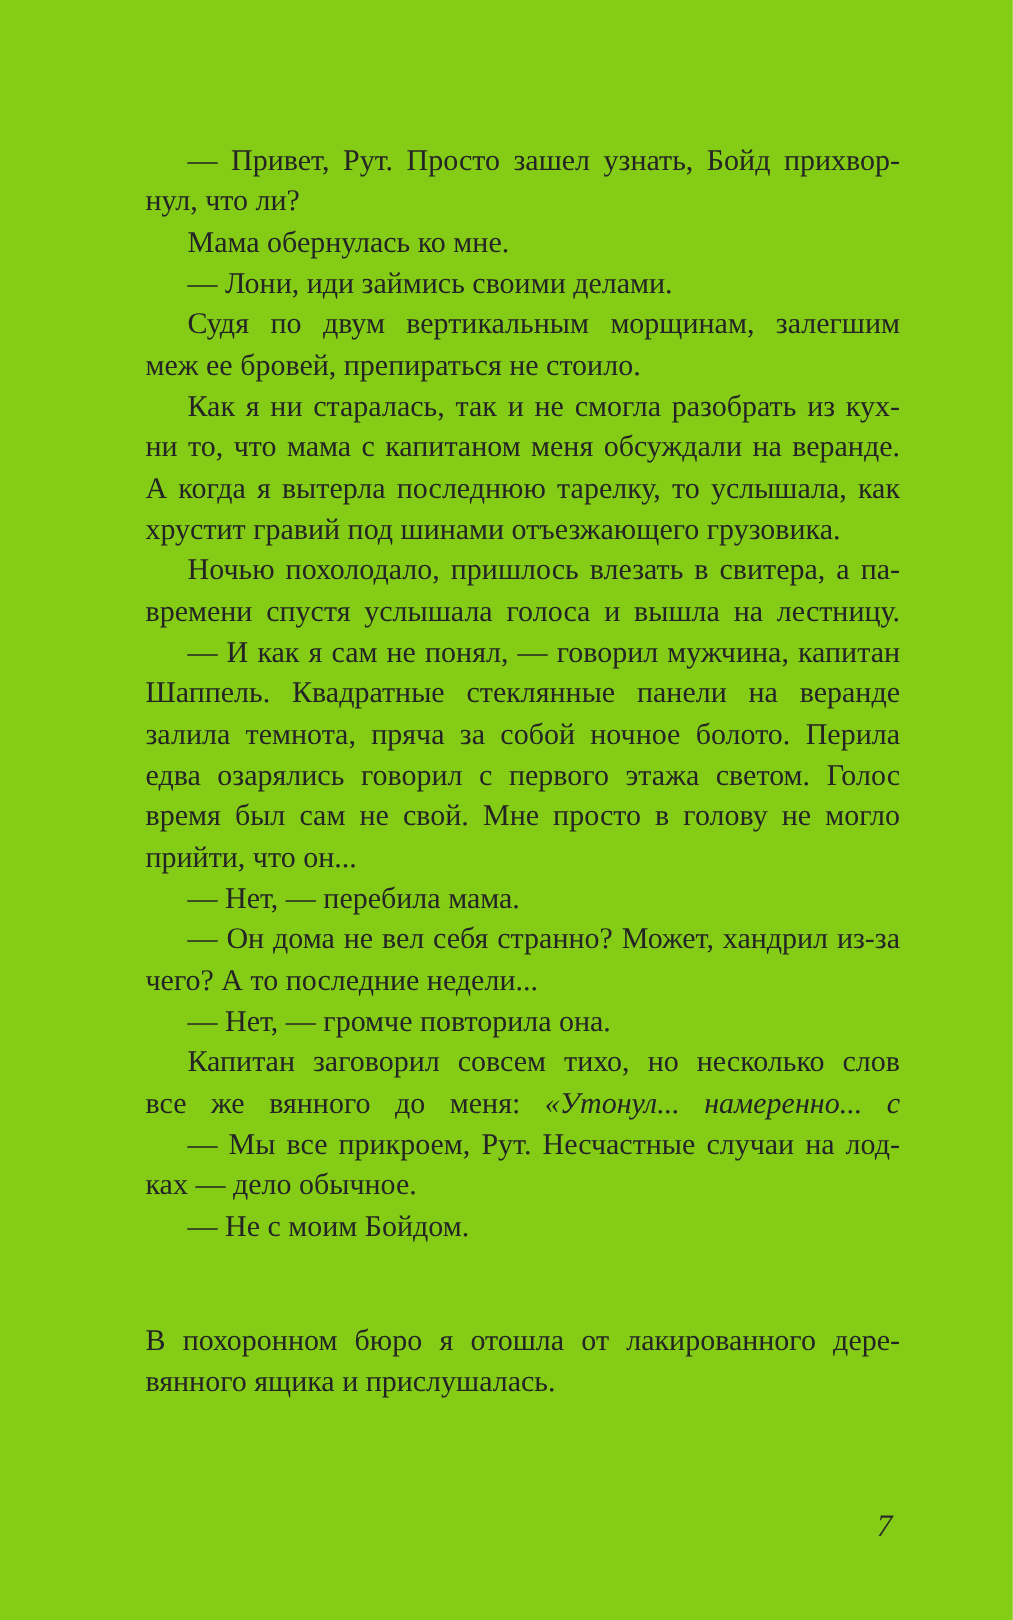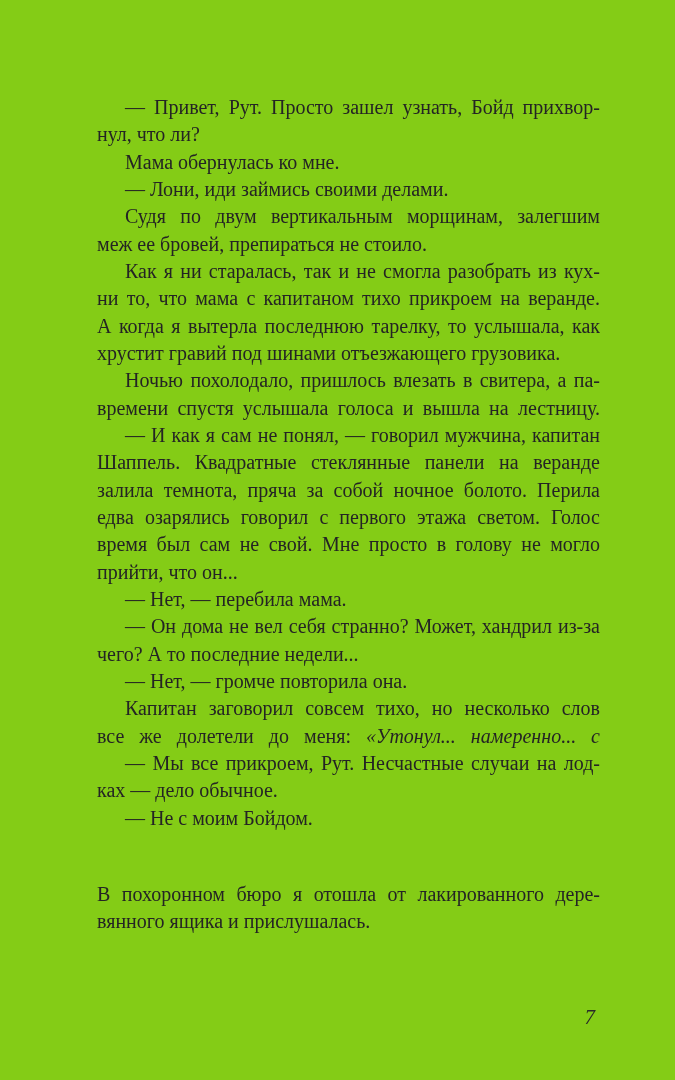--- a/index.html
+++ b/index.html
@@ -64,37 +64,37 @@
 
 <div class="page">
   <div class="text-block">
     <div class="line ind j">— Привет, Рут. Просто зашел узнать, Бойд прихвор-</div>
     <div class="line">нул, что ли?</div>
     <div class="line ind">Мама обернулась ко мне.</div>
     <div class="line ind">— Лони, иди займись своими делами.</div>
     <div class="line ind j">Судя по двум вертикальным морщинам, залегшим</div>
     <div class="line">меж ее бровей, препираться не стоило.</div>
     <div class="line ind j">Как я ни старалась, так и не смогла разобрать из кух-</div>
-    <div class="line j">ни то, что мама с капитаном тихо прикроем на веранде.</div>
+    <div class="line j">ни то, что мама с капитаном меня обсуждали на веранде.</div>
     <div class="line j">А когда я вытерла последнюю тарелку, то услышала, как</div>
     <div class="line">хрустит гравий под шинами отъезжающего грузовика.</div>
     <div class="line ind j">Ночью похолодало, пришлось влезать в свитера, а па-</div>
     <div class="line j">времени спустя услышала голоса и вышла на лестницу.</div>
     <div class="line ind j">— И как я сам не понял, — говорил мужчина, капитан</div>
     <div class="line j">Шаппель. Квадратные стеклянные панели на веранде</div>
     <div class="line j">залила темнота, пряча за собой ночное болото. Перила</div>
     <div class="line j">едва озарялись говорил с первого этажа светом. Голос</div>
     <div class="line j">время был сам не свой. Мне просто в голову не могло</div>
     <div class="line">прийти, что он...</div>
     <div class="line ind">— Нет, — перебила мама.</div>
     <div class="line ind j">— Он дома не вел себя странно? Может, хандрил из-за</div>
     <div class="line">чего? А то последние недели...</div>
     <div class="line ind">— Нет, — громче повторила она.</div>
     <div class="line ind j">Капитан заговорил совсем тихо, но несколько слов</div>
-    <div class="line j"><span>все же долетели до меня: </span><span class="it">«Утонул... намеренно... с грузом...»</span></div>
+    <div class="line j"><span>все же вянного до меня: </span><span class="it">«Утонул... намеренно... с грузом...»</span></div>
     <div class="line ind j">— Мы все прикроем, Рут. Несчастные случаи на лод-</div>
     <div class="line">ках — дело обычное.</div>
     <div class="line ind">— Не с моим Бойдом.</div>
     <div class="line j gap">В похоронном бюро я отошла от лакированного дере-</div>
     <div class="line">вянного ящика и прислушалась.</div>
   </div>
   <div class="page-number">7</div>
 </div>
 
 </body></html>

